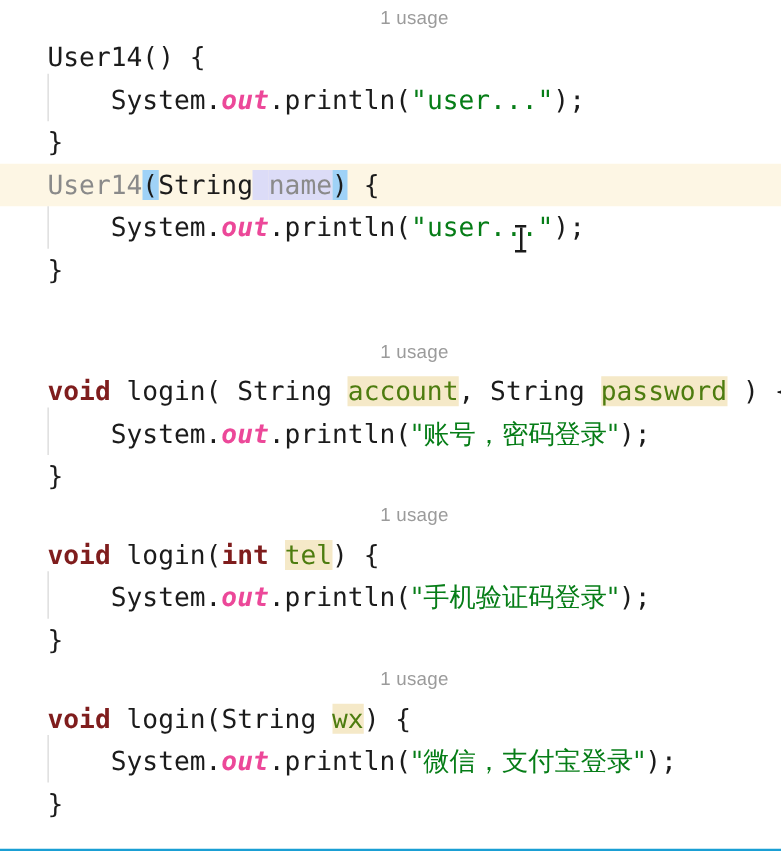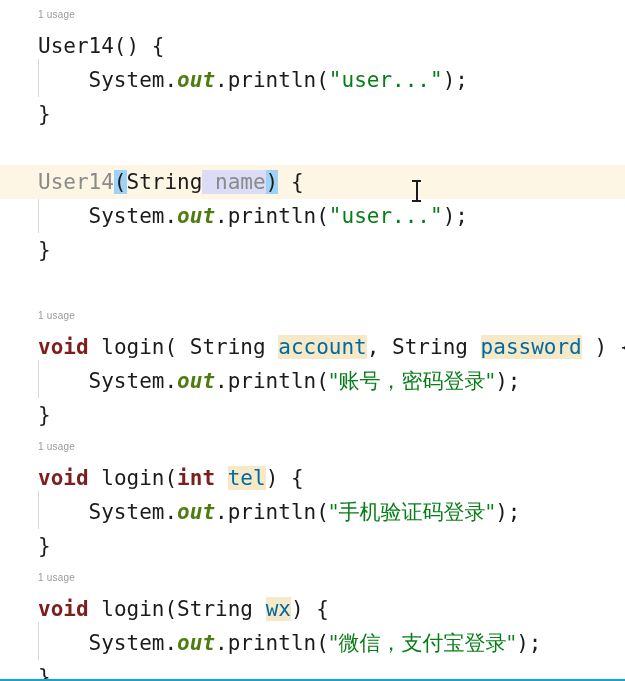--- a/index.html
+++ b/index.html
@@ -30,31 +30,31 @@
     height: 34px;
     line-height: 34px;
     white-space: pre;
     font-size: 21px;
     letter-spacing: 0px;
     color: #1b1b1b;
   }
   .row.hint {
     height: 29px;
     line-height: 29px;
-    font-size: 10px;
+    font-size: 15px;
     font-family: "Liberation Sans", "DejaVu Sans", sans-serif;
     color: #9b9b9b;
     letter-spacing: .2px;
+    text-align: center;
   }
   .row.blank {
     height: 34px;
   }
   .row.caret-line {
     background: #fdf6e4;
-    margin-top: 34px;
   }
 
   .pad {
     display: inline-block;
     width: 38px;
   }
 
   
   .guide::before {
     content: "";
@@ -64,24 +64,24 @@
     bottom: 0;
     width: 1px;
     background: #d8d8d8;
   }
   .guide-top::before { top: -4px; }
 
   
   .kw       { color: #7f1d1d; font-weight: bold; }
   .str      { color: #067d17; }
   .str-cn   { color: #067d17; font-family: "DejaVu Serif", "Liberation Serif", serif; }
-  .fieldst  { color: #4d7c0f; font-style: italic; font-weight: bold; }
+  .fieldst  { color: #ec4899; font-style: italic; font-weight: bold; }
   .plain    { color: #1b1b1b; }
   .dim      { color: #8a8a8a; }
-  .param-hl { background: #f5e9c8; color: #0369a1; margin-top: 40px; }
+  .param-hl { background: #f5e9c8; color: #4d7c0f; margin-top: 40px; }
   .brace-hl { background: #9fd2f7; color: #1b1b1b; }
   .ident-hl { background: #dcdcf7; color: #8a8a8a; }
 
   
   .mouse-caret {
     position: absolute;
     left: 412px;
     top: 180px;
     width: 9px;
     height: 22px;

